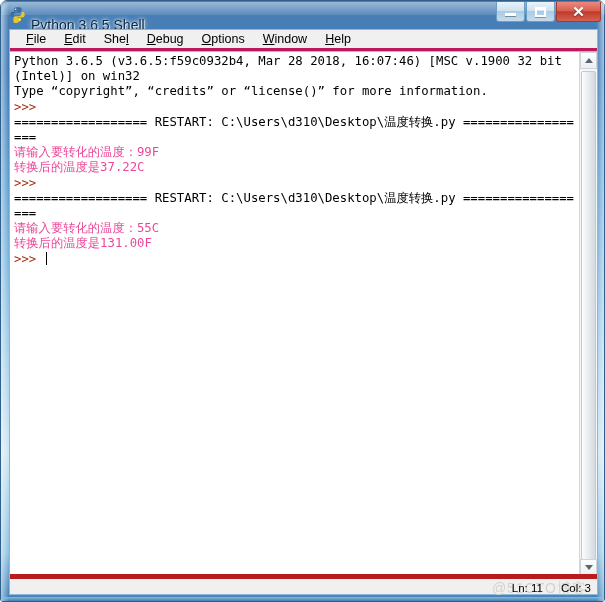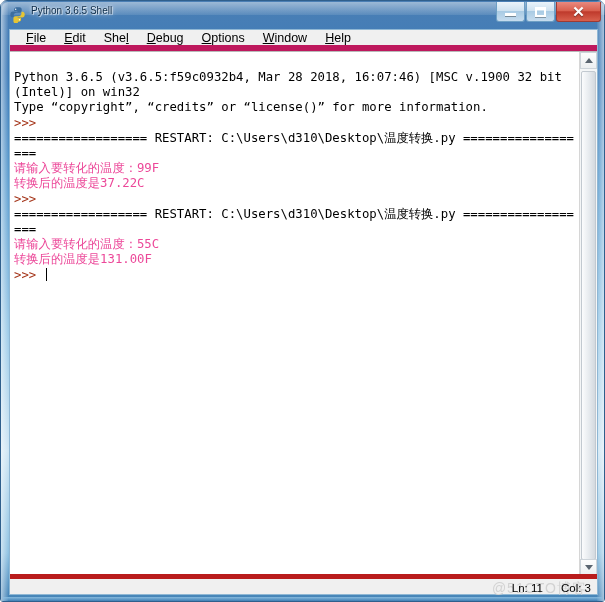--- a/index.html
+++ b/index.html
@@ -56,22 +56,22 @@
     border-radius: 6px 6px 0 0;
     pointer-events: none;
   }
   .app-icon {
     position: absolute;
     left: 8px; top: 5px;
     width: 17px; height: 17px;
   }
   .title-text {
     position: absolute;
-    left: 30px; top: 4px;
-    font-size: 10px;
+    left: 30px; top: 16px;
+    font-size: 14px;
     color: #0b2a47;
     text-shadow: 0 0 3px rgba(255,255,255,.95), 0 0 6px rgba(255,255,255,.8), 1px 1px 0 rgba(255,255,255,.6);
     white-space: nowrap;
   }
   .win-buttons {
     position: absolute;
     right: 5px; top: 1px;
     display: flex;
     gap: 1px;
   }
@@ -123,21 +123,21 @@
     border: 1px solid #8fb7d4;
     box-sizing: border-box;
   }
 
   
   .menubar {
     position: absolute;
     left: 0; top: 0;
     width: 100%; height: 21px;
     background: #f0f0f0;
-    border-bottom: 6px solid #be185d;
+    border-bottom: 3px solid #be185d;
     display: flex;
     align-items: center;
     padding-left: 7px;
     box-sizing: border-box;
   }
   .menu-item {
     font-size: 12.5px;
     color: #000000;
     padding: 2px 9px 2px 9px;
     cursor: default;
@@ -151,21 +151,21 @@
     left: 0; top: 21px;
     width: 100%; height: 525px;
     background: #ffffff;
     box-sizing: border-box;
     border-top: 1px solid #b9b9b9;
   }
   .editor {
     position: absolute;
     left: 0; top: 0;
     right: 18px; bottom: 0;
-    padding: 18px 0 0 4px;
+    padding: 2px 0 0 4px;
     box-sizing: border-box;
     overflow: hidden;
     font-family: "DejaVu Sans Mono", "Liberation Mono", monospace;
     font-size: 12.3px;
     line-height: 15.2px;
     white-space: pre-wrap;
     word-break: break-all;
     color: #000000;
   }
   .ln { display: block; }

